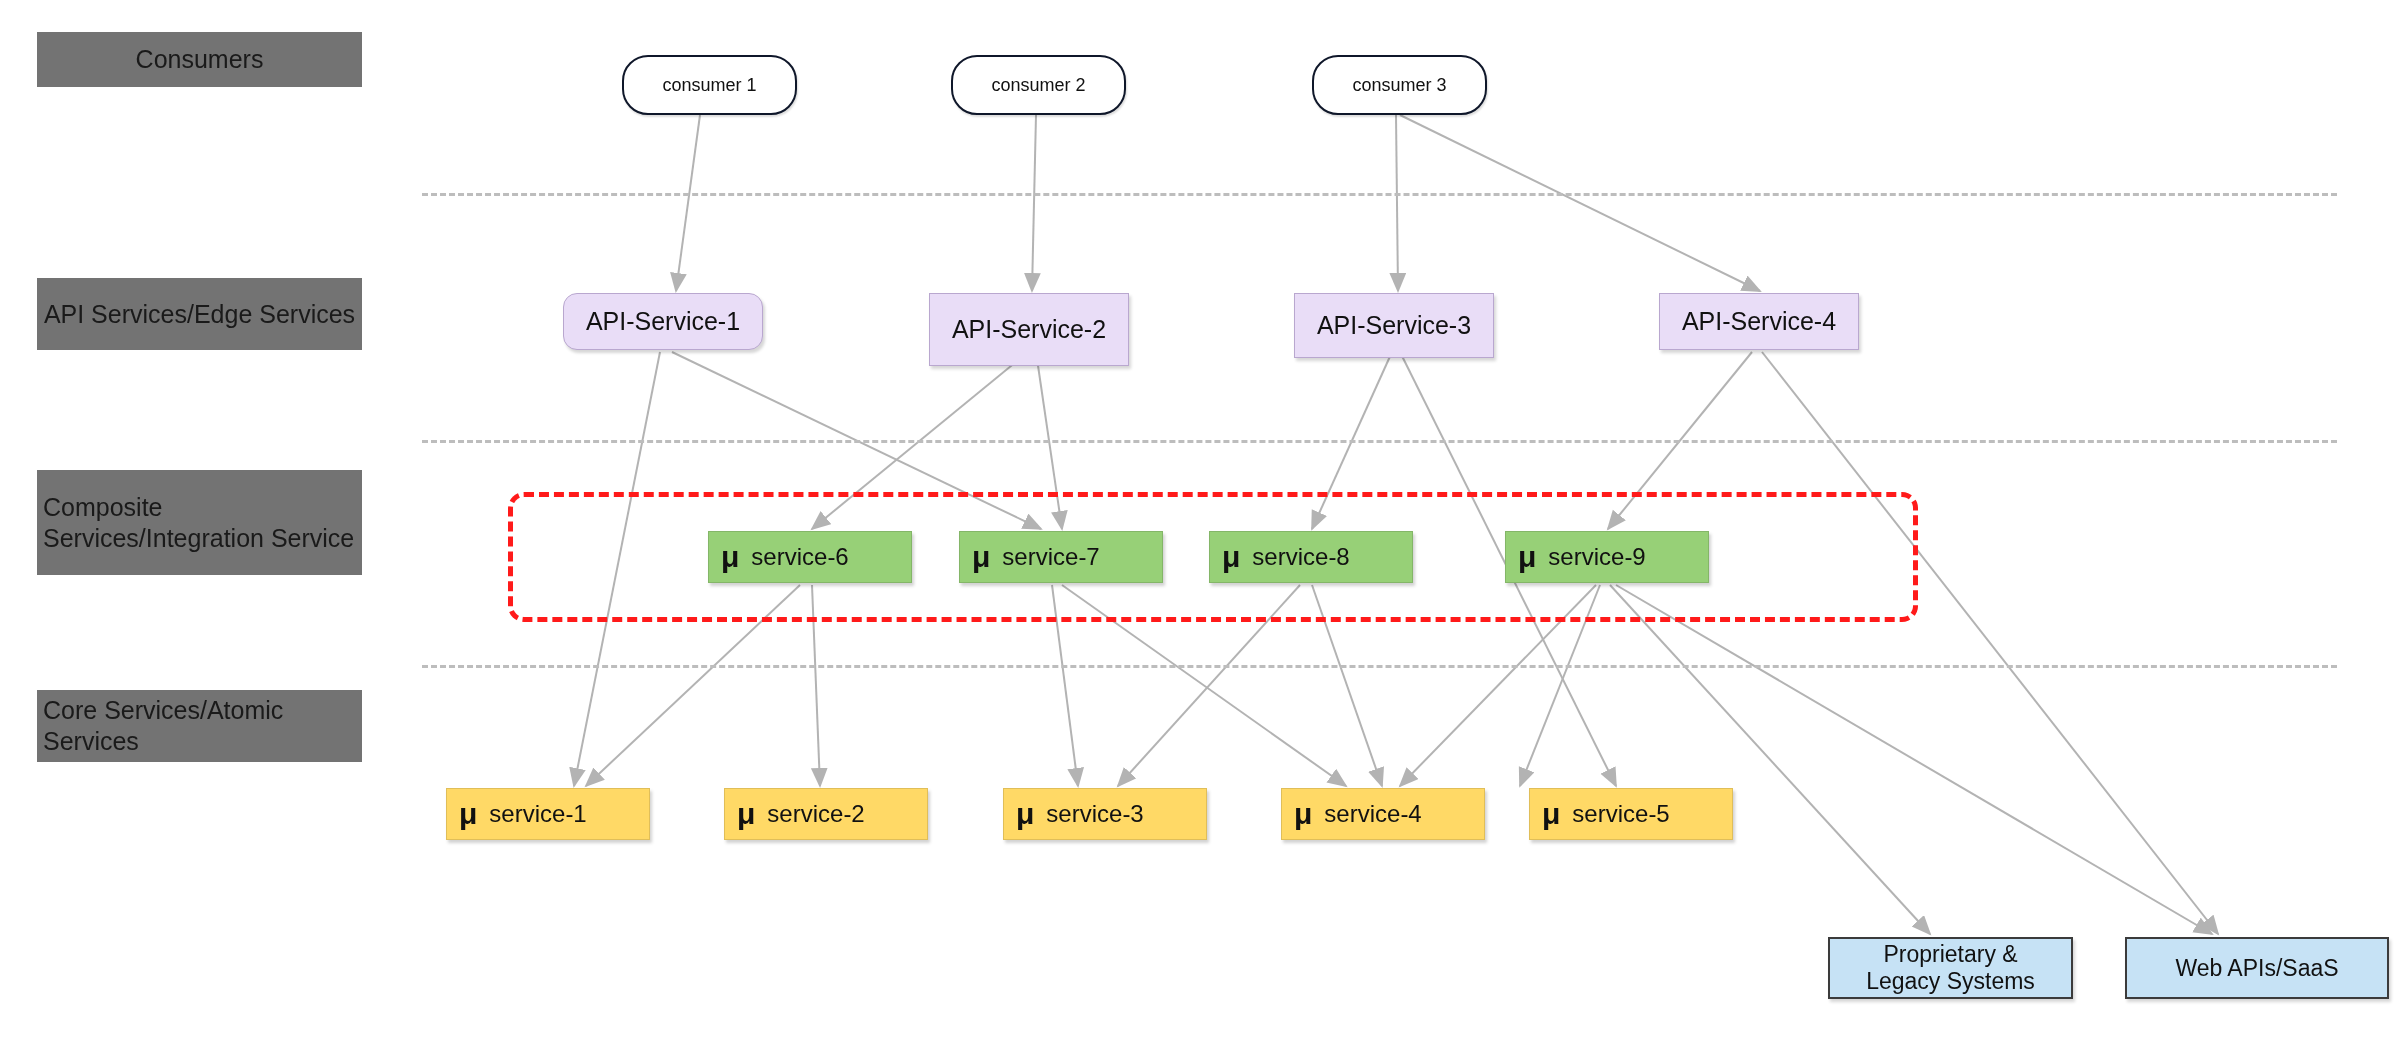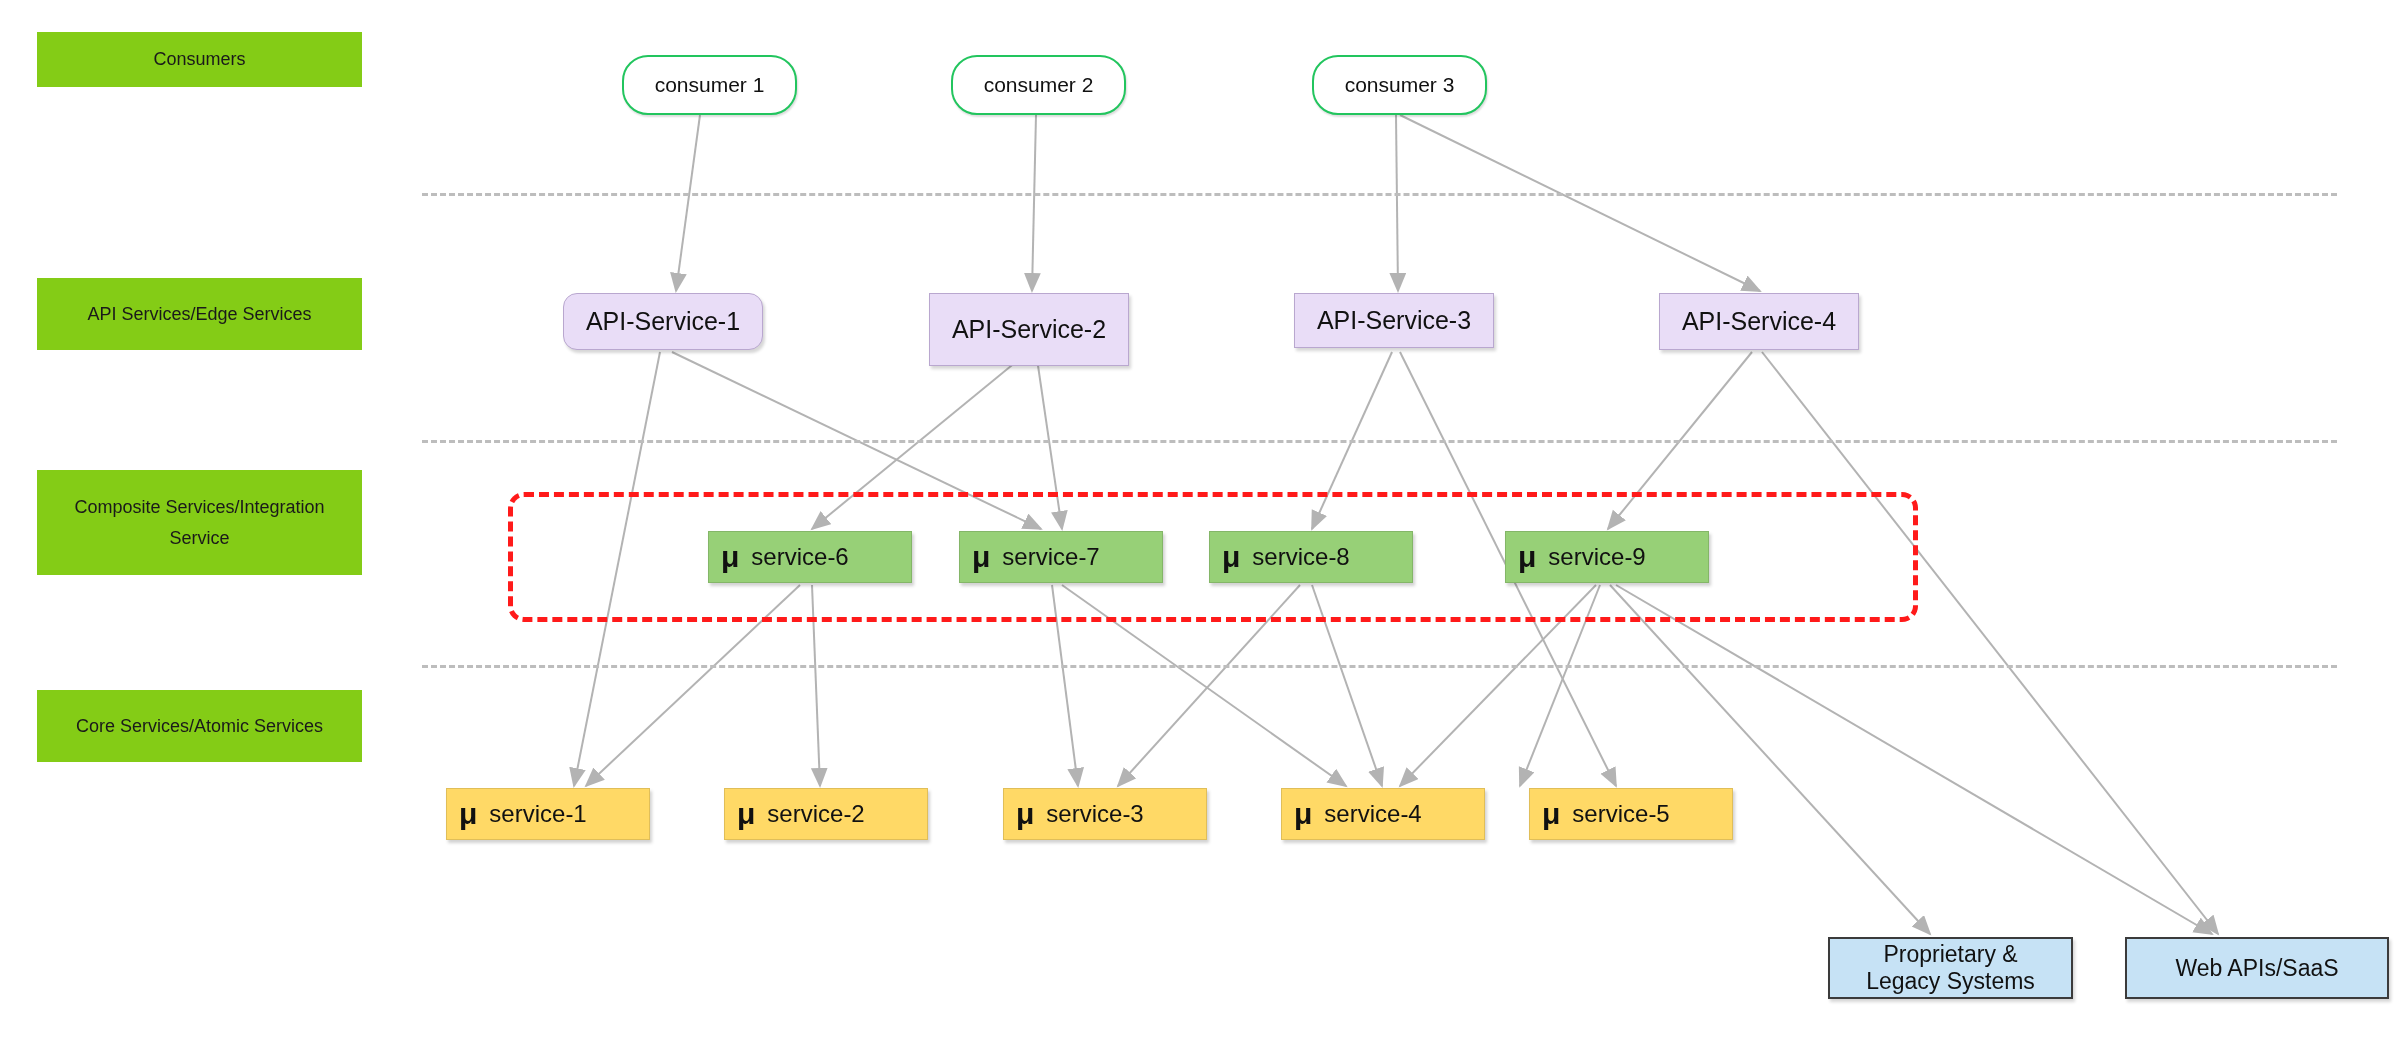--- a/index.html
+++ b/index.html
@@ -1,30 +1,30 @@
 <!DOCTYPE html>
 <html><head>
 <meta charset="utf-8">
 <style>
   html,body{margin:0;padding:0;background:#ffffff;}
   body{font-family:"Liberation Sans","DejaVu Sans",sans-serif;}
   #stage{position:relative;width:2398px;height:1050px;background:#fff;overflow:hidden;}
   svg.edges{position:absolute;left:0;top:0;width:2398px;height:1050px;pointer-events:none;}
 
   .band-label{
-    position:absolute;background:#84cc16;color:#1a1a1a;
-    display:flex;align-items:center;justify-content:center;text-align:center;
-    font-size:18px;line-height:31px;box-sizing:border-box;padding:4px 6px;
+    position:absolute;background:#737373;color:#1a1a1a;
+    display:flex;align-items:center;justify-content:center;
+    font-size:25px;line-height:31px;box-sizing:border-box;padding:4px 6px;
   }
 
   .node{position:absolute;box-sizing:border-box;display:flex;align-items:center;justify-content:center;}
 
   .consumer{
-    background:#ffffff;border:2px solid #22c55e;border-radius:26px;
-    font-size:21px;color:#111;
+    background:#ffffff;border:2px solid #0f172a;border-radius:26px;
+    font-size:18px;color:#111;
     box-shadow:1px 2px 2px rgba(0,0,0,0.14);
   }
   .api{
     background:#e9ddf7;border:1px solid #b9a7cf;
     font-size:25px;color:#111;
     box-shadow:2px 3px 3px rgba(0,0,0,0.16);
   }
   .micro{
     box-shadow:2px 3px 3px rgba(0,0,0,0.18);
     font-size:24px;color:#111;border:1px solid rgba(0,0,0,0.12);
@@ -103,21 +103,21 @@
       </div>
       <div class="node consumer" style="left: 1312px; top: 55px; width: 175px; height: 60px;">
         <span>consumer 3</span>
       </div>
       <div class="node api" style="left: 563px; top: 293px; width: 200px; height: 57px; border-radius: 14px;">
         <span>API-Service-1</span>
       </div>
       <div class="node api" style="left: 929px; top: 293px; width: 200px; height: 73px;">
         <span>API-Service-2</span>
       </div>
-      <div class="node api" style="left: 1294px; top: 293px; width: 200px; height: 55px;">
+      <div class="node api" style="left: 1294px; top: 293px; width: 200px; height: 65px;">
         <span>API-Service-3</span>
       </div>
       <div class="node api" style="left: 1659px; top: 293px; width: 200px; height: 57px;">
         <span>API-Service-4</span>
       </div>
       <div class="node micro composite" style="left: 708px; top: 531px; width: 204px; height: 52px;">
         <span class="mu">μ</span>
         <span>service-6</span>
       </div>
       <div class="node micro composite" style="left: 959px; top: 531px; width: 204px; height: 52px;">

